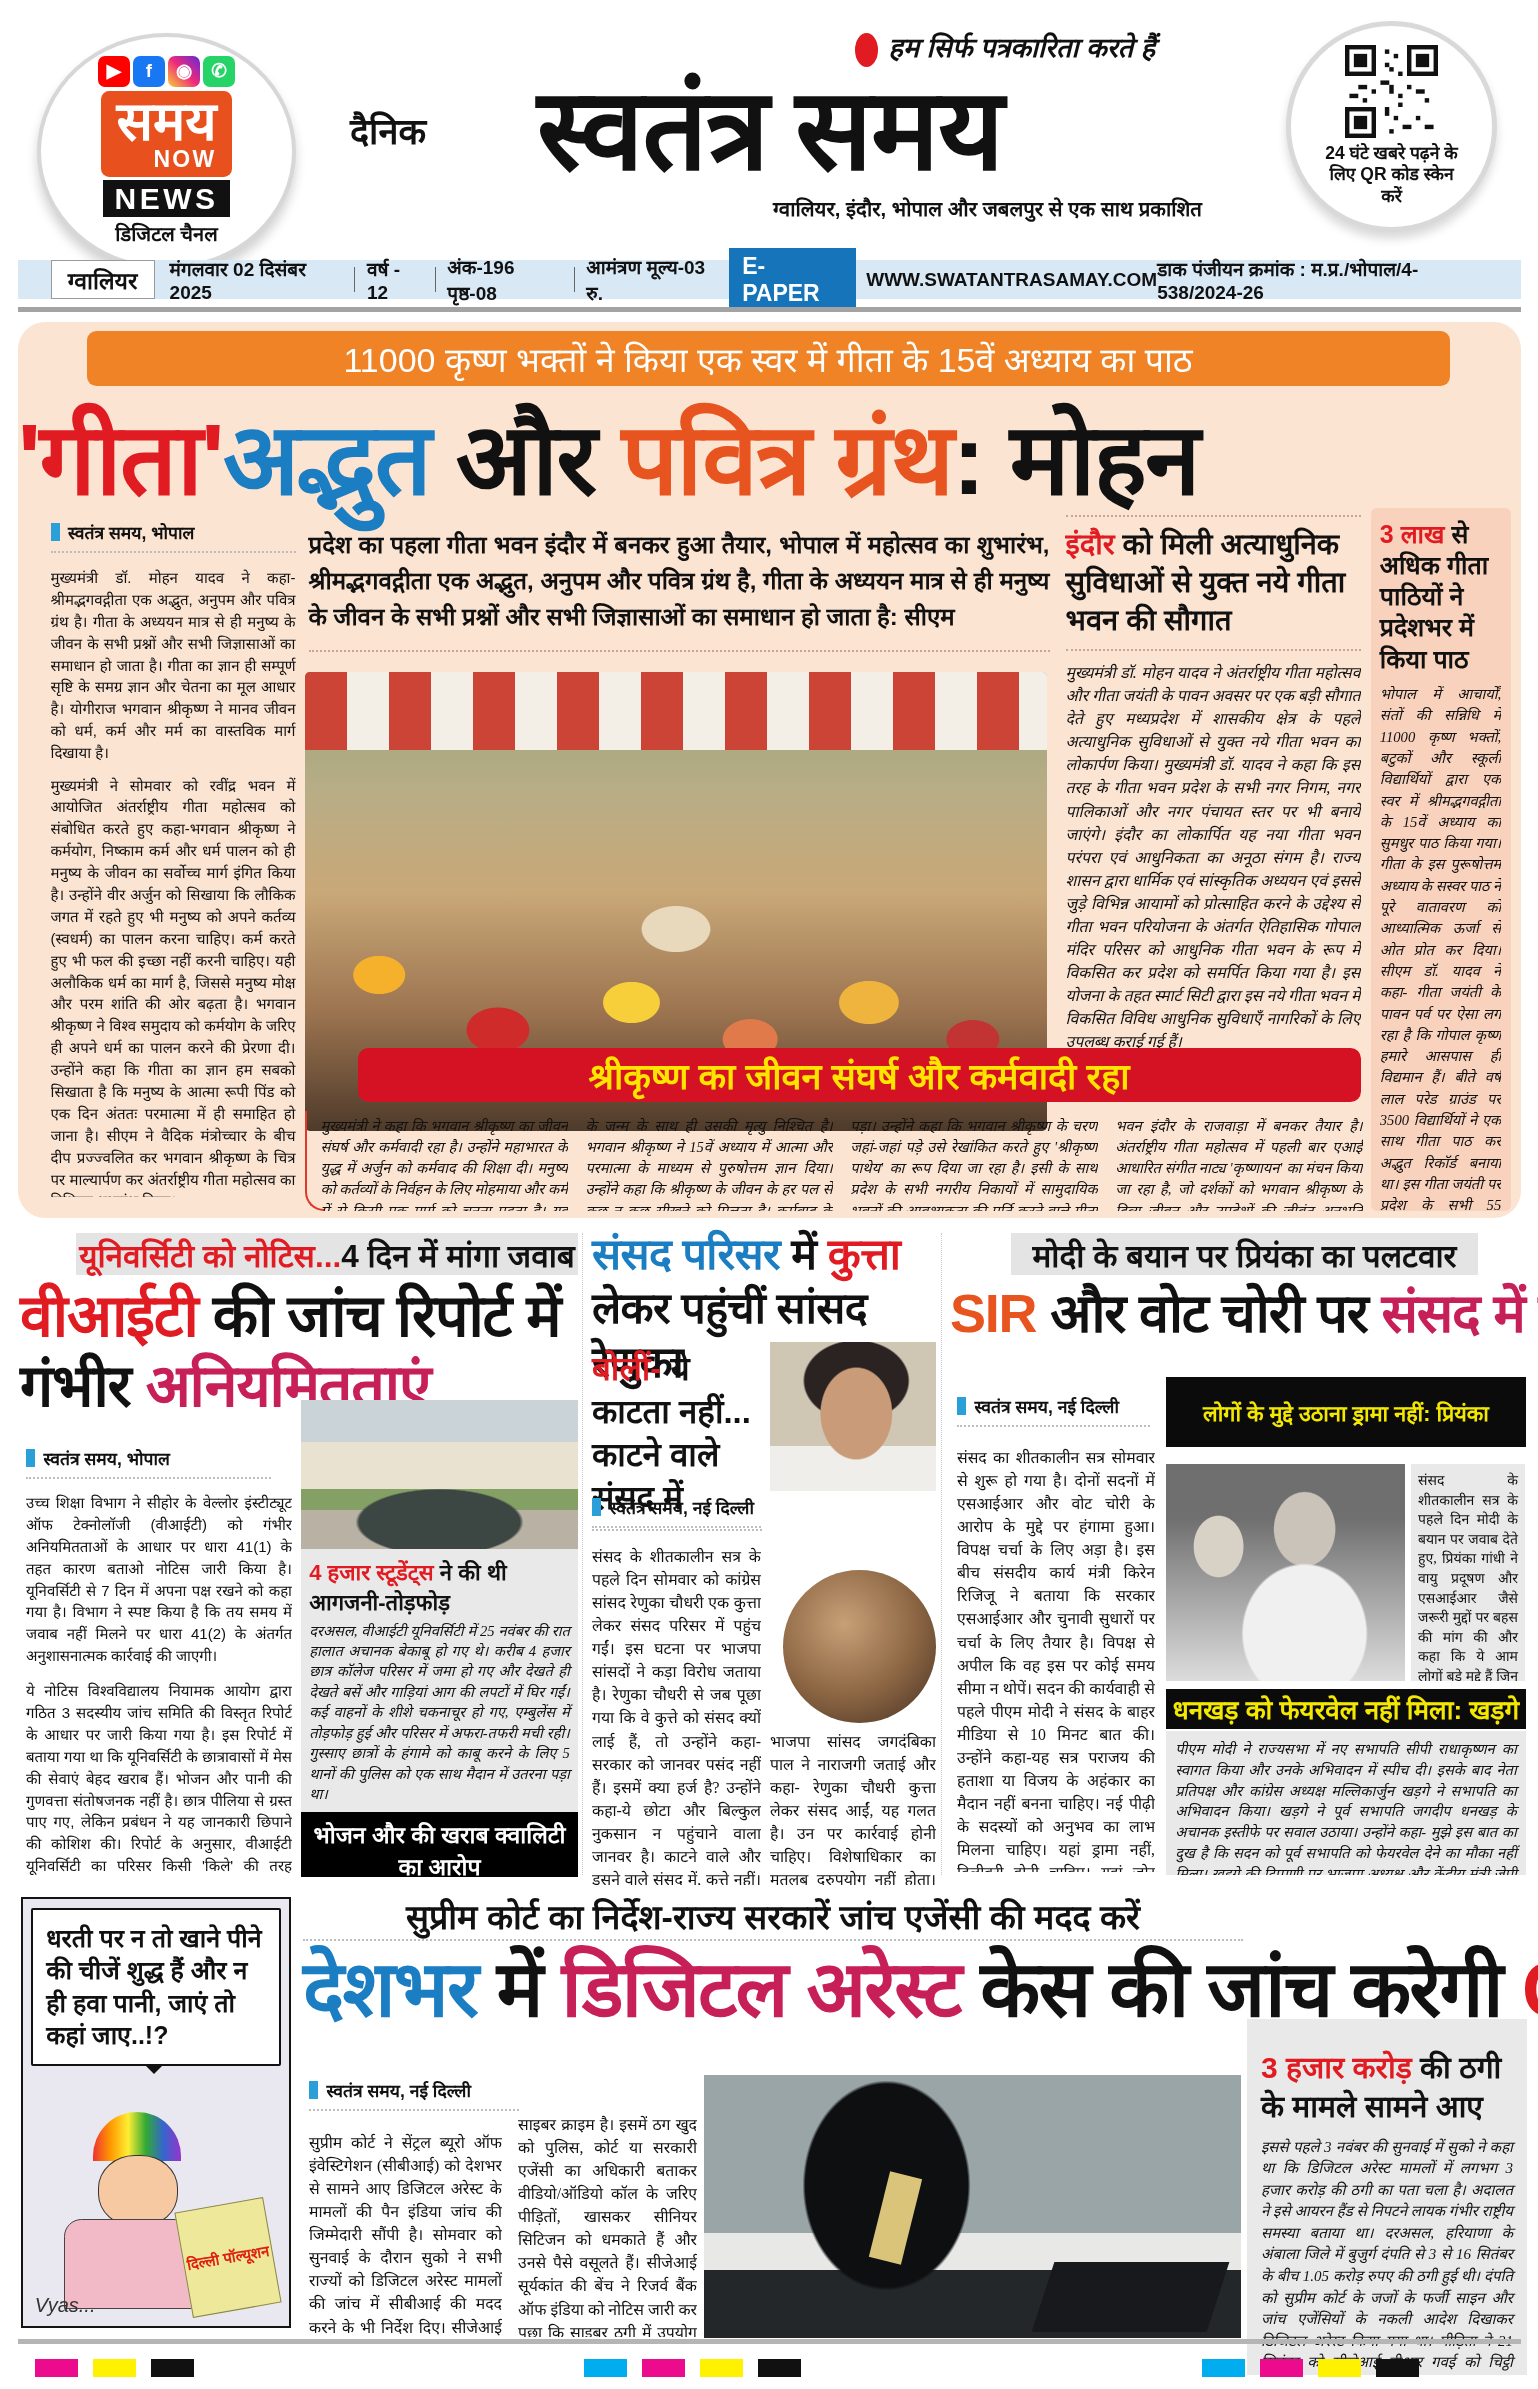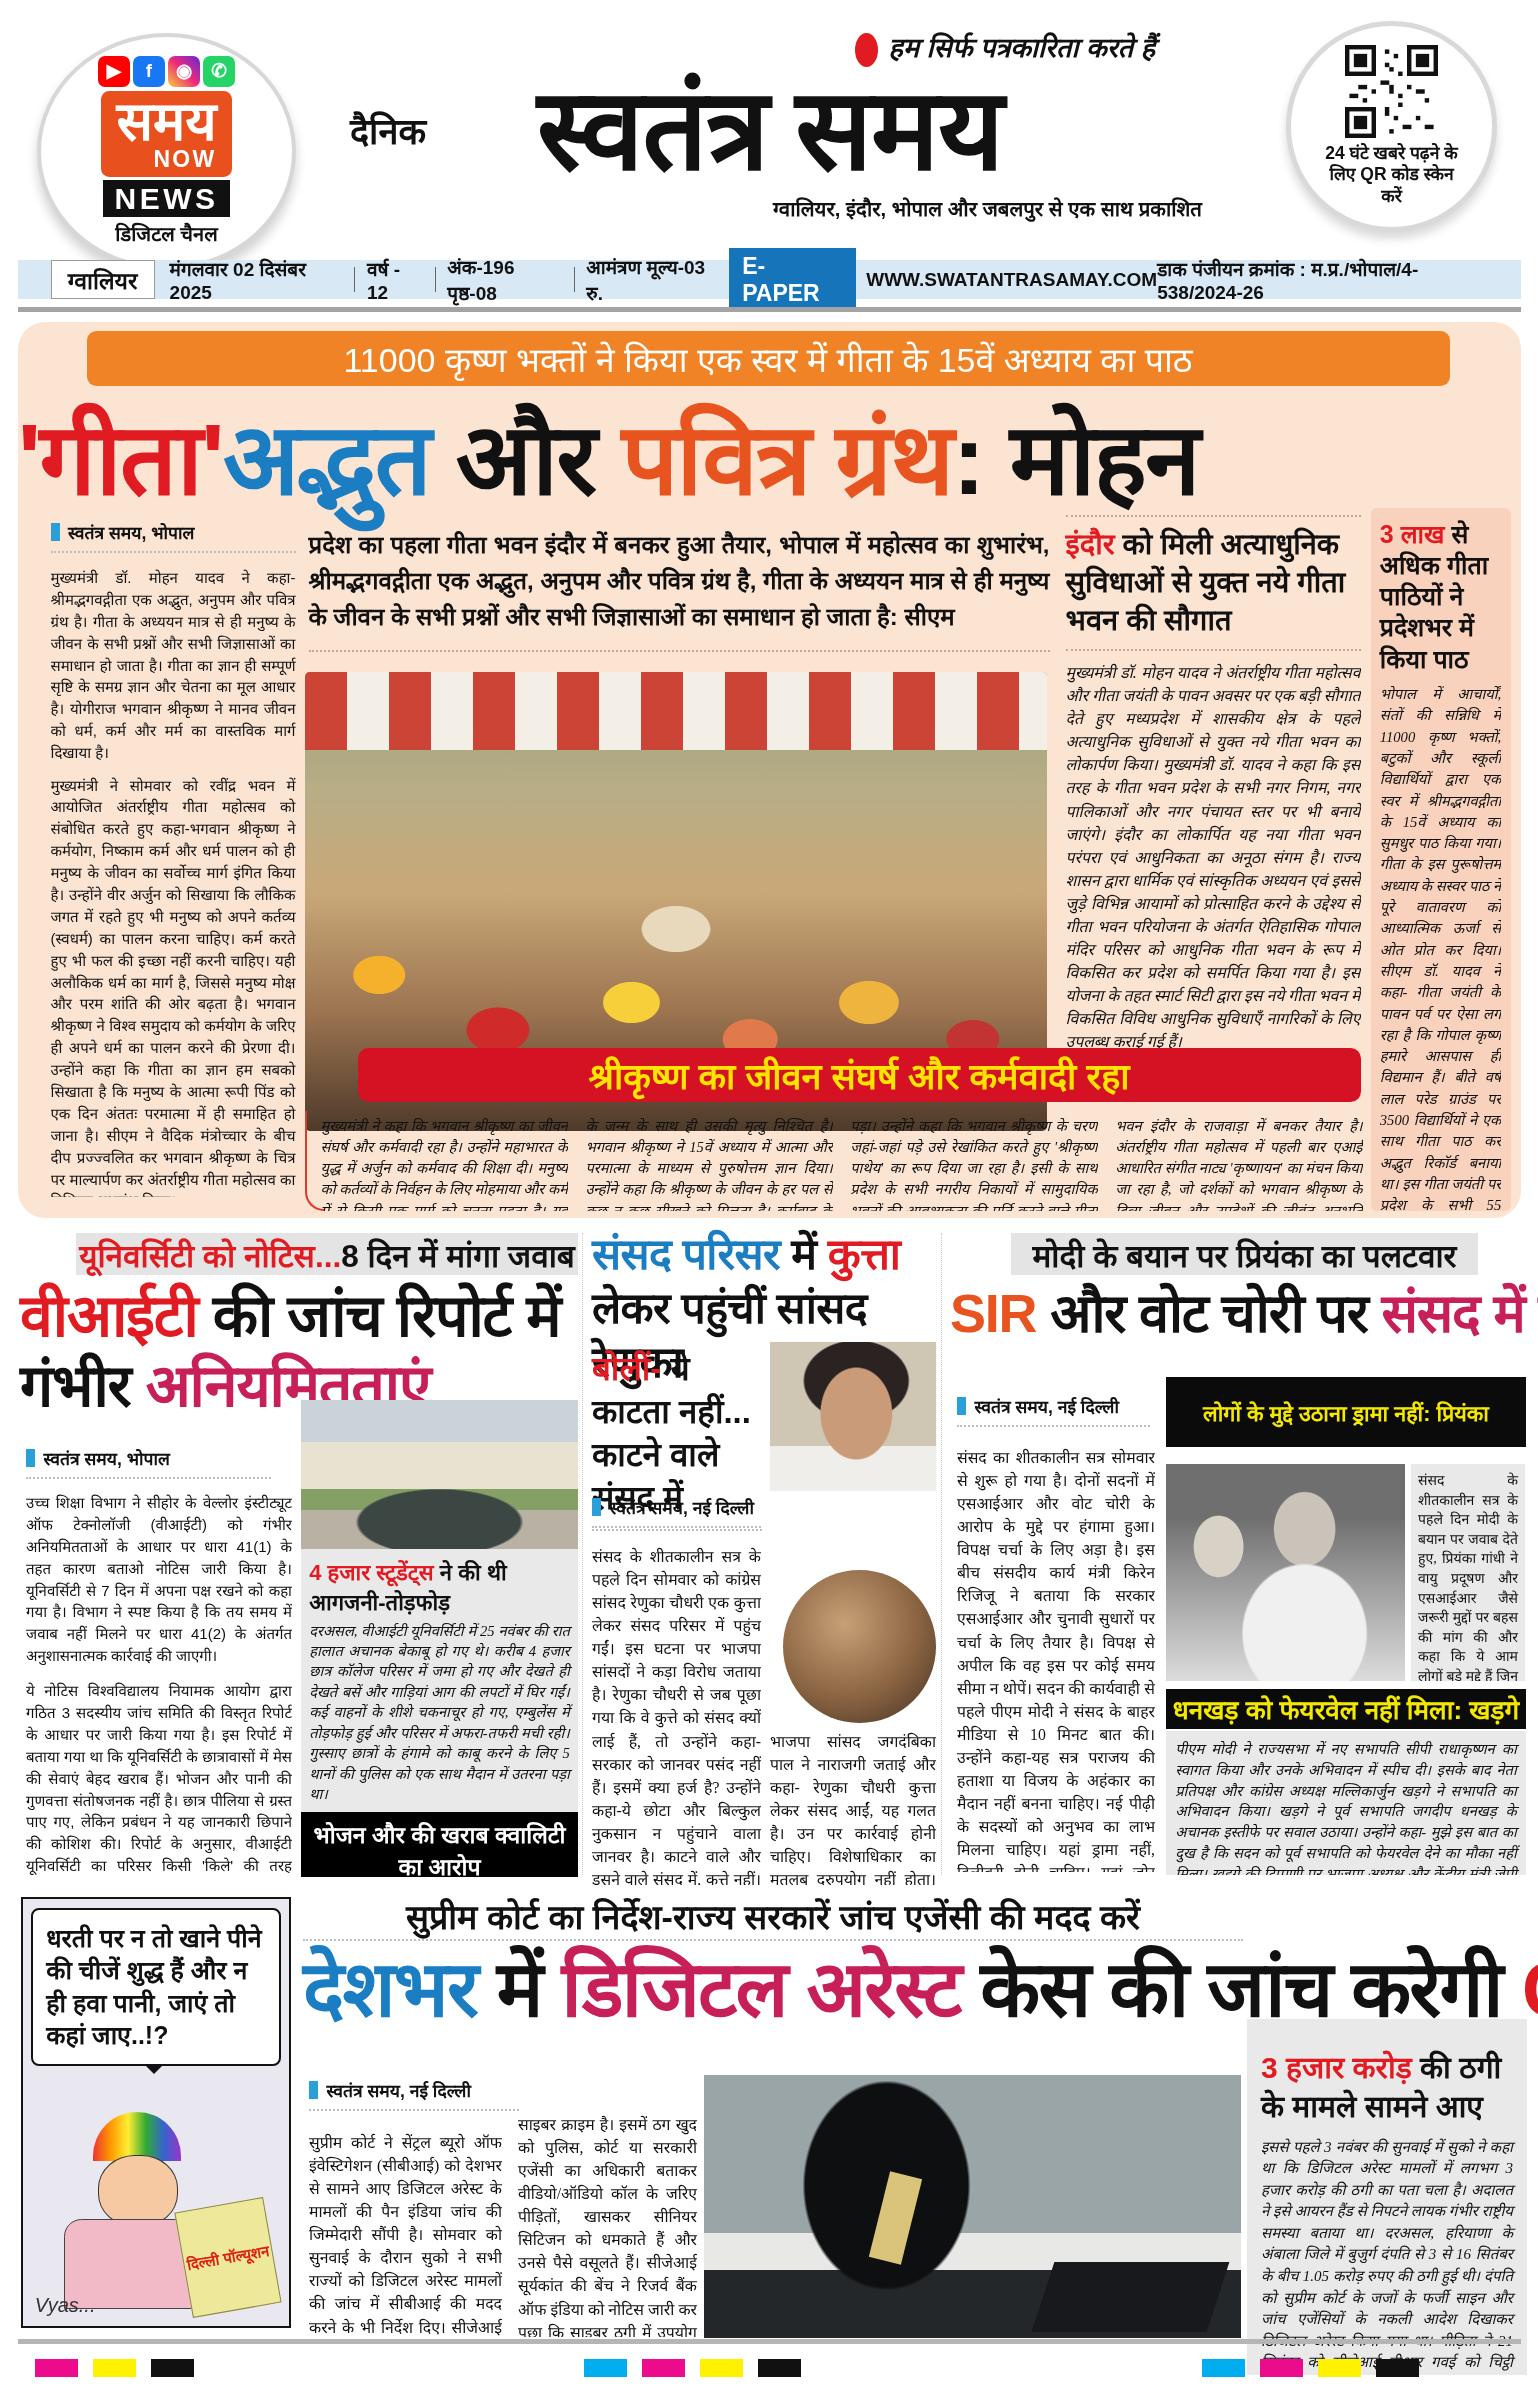--- a/index.html
+++ b/index.html
@@ -72,21 +72,21 @@
   .indore .h{font-size:29px;font-weight:bold;line-height:1.3;border-top:2.3px dotted #c5a894;
     border-bottom:2.3px dotted #c5a894;padding:9.3px 0}
   .awning{position:absolute;left:0;top:0;width:100%;height:17%;
     background:repeating-linear-gradient(90deg,#cc4436 0 42px,#f3efe6 42px 84px)}
   .blackbar{background:#000000;color:#fff;font-weight:bold;text-align:center}
   .ybar{background:#0b0b0b;color:#f4e800;font-weight:bold;display:flex;align-items:center;justify-content:center;white-space:nowrap}
   .graybox{background:var(--gray)}
   .dog{float:right;width:153px;height:153px;border-radius:50%;margin:64px 0 7px 5.8px;
     background:radial-gradient(circle at 40% 35%,#c8a077,#8a6442 55%,#4a3526 95%)}
   .cartoon{left:21px;top:1897px;width:270px;height:431px;border:2.9px solid #141414;background:#e9e7f0;box-sizing:border-box}
-  .bubble{position:relative;margin:9.3px 8.2px 0;background:#fff;border:2.9px solid #111;border-radius:8px;
+  .bubble{position:relative;margin:9.3px 8.2px 0;background:#fff;border:2.9px solid #111;border-radius:2px;
     padding:11.7px 13px;font-size:25px;font-weight:bold;line-height:1.3}
   .bubble:after{content:"";position:absolute;left:111px;bottom:-20px;border:10.5px solid transparent;border-top-color:#111}
   .paper{position:absolute;right:16.3px;bottom:15px;width:88px;height:105px;background:#eee89a;border:1.8px solid #8a8650;
     transform:rotate(-10deg);color:#d21;font-weight:bold;font-size:15px;display:flex;align-items:center;justify-content:center;
     text-align:center;line-height:1.3}
   .sig{position:absolute;left:11.7px;bottom:9.3px;font-style:italic;font-size:20px;color:#333}
   .brain{position:absolute;left:70px;bottom:165px;width:88px;height:49px;border-radius:47px 47px 0 0;
     background:linear-gradient(90deg,#e33,#f90,#fe3,#3a3,#36c,#93c)}
   .face{position:absolute;left:75px;bottom:99px;width:78px;height:70px;border-radius:46%;background:#f6c9a2;border:1.8px solid #333}
   .shirt{position:absolute;left:41px;bottom:17.5px;width:146px;height:88px;border-radius:17.5px 35px 0 0;background:#f2b9c6;border:1.8px solid #444}
@@ -227,21 +227,21 @@
       <div class="body serif it" style="font-size:14.6px;height:572px">भोपाल में आचार्यों, संतों की सन्निधि में 11000 कृष्ण भक्तों, बटुकों और स्कूली विद्यार्थियों द्वारा एक स्वर में श्रीमद्भगवद्गीता के 15वें अध्याय का सुमधुर पाठ किया गया। गीता के इस पुरूषोत्तम अध्याय के सस्वर पाठ ने पूरे वातावरण को आध्यात्मिक ऊर्जा से ओत प्रोत कर दिया। सीएम डॉ. यादव ने कहा- गीता जयंती के पावन पर्व पर ऐसा लग रहा है कि गोपाल कृष्ण हमारे आसपास ही विद्यमान हैं। बीते वर्ष लाल परेड ग्राउंड पर 3500 विद्यार्थियों ने एक साथ गीता पाठ कर अद्भुत रिकॉर्ड बनाया था। इस गीता जयंती पर प्रदेश के सभी 55 जिलों, 10 संभागों और 313 विकासखंडों में करीब 3 लाख से अधिक गीता पाठियों के 15वें अध्याय के सस्वर पाठ से अद्वितीय रिकार्ड बनेगा। उन्होंने कहा कि भगवान श्रीकृष्ण ने कंस को मारने के बाद अपने जीवन में शिक्षा को सर्वोपरि रखा।</div>
     </div>
   </section>
 
   <div class="abs dotv" style="left:582px;top:1233px;height:642px"></div>
   <div class="abs dotv" style="left:941px;top:1233px;height:642px"></div>
 
   <section>
     <div class="abs kicker" style="left:76px;top:1233px;width:502px;height:42px;font-size:31.5px">
       <span class="cr">यूनिवर्सिटी को नोटिस...</span>
-        <span>8 दिन में मांगा जवाब</span>
+        <span>4 दिन में मांगा जवाब</span>
     </div>
     <h2 class="abs" style="left:20px;top:1282px;width:558px;margin:0;font-size:59px;line-height:1.18;letter-spacing:-1.2px"><span class="cr">वीआईटी</span><span> की जांच रिपोर्ट में गंभीर </span><span class="cc">अनियमितताएं</span></h2>
     <div class="abs byline" style="left:26px;top:1446px;width:245px">
         <span class="sq"></span>
         <span>स्वतंत्र समय, भोपाल</span>
       </div>
     <div class="abs body" style="left:26px;top:1492px;width:266px;height:385px">
       <p style="margin:0 0 13px">उच्च शिक्षा विभाग ने सीहोर के वेल्लोर इंस्टीट्यूट ऑफ टेक्नोलॉजी (वीआईटी) को गंभीर अनियमितताओं के आधार पर धारा 41(1) के तहत कारण बताओ नोटिस जारी किया है। यूनिवर्सिटी से 7 दिन में अपना पक्ष रखने को कहा गया है। विभाग ने स्पष्ट किया है कि तय समय में जवाब नहीं मिलने पर धारा 41(2) के अंतर्गत अनुशासनात्मक कार्रवाई की जाएगी।</p>
       <p style="margin:0">ये नोटिस विश्वविद्यालय नियामक आयोग द्वारा गठित 3 सदस्यीय जांच समिति की विस्तृत रिपोर्ट के आधार पर जारी किया गया है। इस रिपोर्ट में बताया गया था कि यूनिवर्सिटी के छात्रावासों में मेस की सेवाएं बेहद खराब हैं। भोजन और पानी की गुणवत्ता संतोषजनक नहीं है। छात्र पीलिया से ग्रस्त पाए गए, लेकिन प्रबंधन ने यह जानकारी छिपाने की कोशिश की। रिपोर्ट के अनुसार, वीआईटी यूनिवर्सिटी का परिसर किसी 'किले' की तरह संचालित होता है, जहां प्रबंधन के अपने ही नियम चलते हैं। शिकायत करना तो दूर, छात्रों या कर्मचारियों को कोई प्रतिक्रिया देने की भी अनुमति नहीं है।</p>
     </div>

